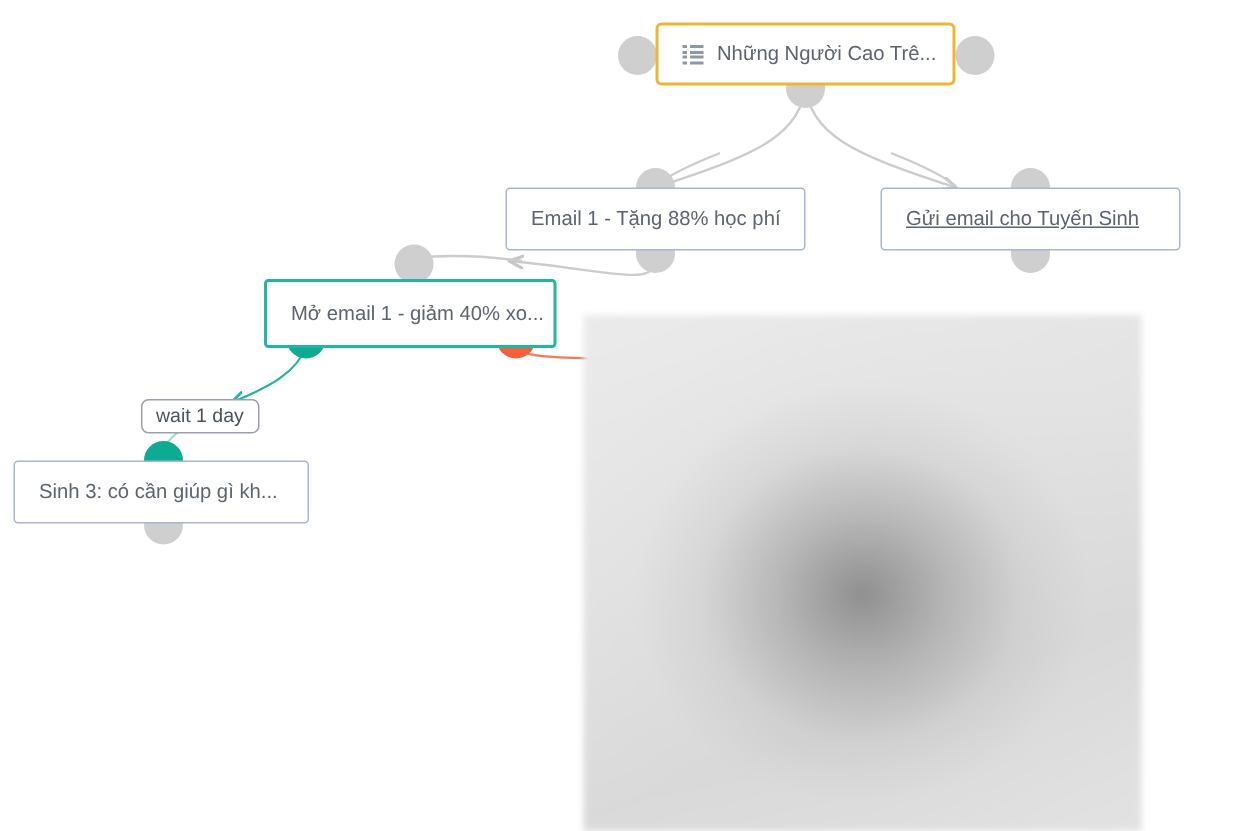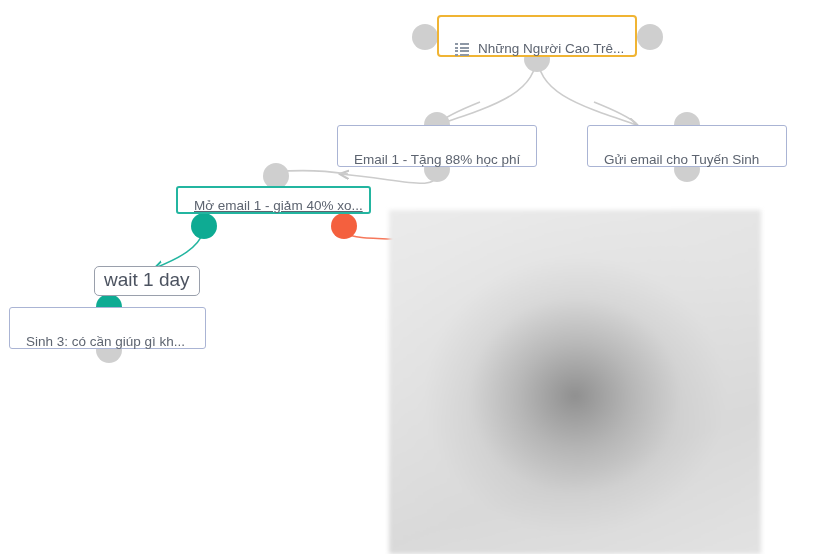--- a/index.html
+++ b/index.html
@@ -30,21 +30,21 @@
   }
 
   
   .node {
     position: absolute;
     box-sizing: border-box;
     background: #ffffff;
     border: 1px solid #aab4d4;
     border-radius: 3px;
     display: flex;
-    align-items: flex-end;
+    align-items: center;
     padding: 0 16px;
     font-size: 13.5px;
     color: #5d6470;
     white-space: nowrap;
     z-index: 5;
   }
   .node.root {
     border: 2px solid #f0b433;
     border-radius: 4px;
     z-index: 6;
@@ -110,21 +110,21 @@
   }
 
   
   .edge-label {
     position: absolute;
     box-sizing: border-box;
     background: #ffffff;
     border: 1px solid #9aa0ac;
     border-radius: 5px;
     padding: 3px 9px 4px 9px;
-    font-size: 19px;
+    font-size: 13px;
     color: #4c5360;
     white-space: nowrap;
     z-index: 7;
     line-height: 1.1;
   }
 
   
   #blur-panel {
     position: absolute;
     left: 389px;
@@ -183,28 +183,28 @@
   </div>
 
   <div class="handle vert grey" style="left:424px; top:112px;"></div>
   <div class="handle vert grey" style="left:424px; top:156px;"></div>
   <div class="node" style="left:337px; top:125px; width:200px; height:42px;">
     <span class="node-label">Email 1 - Tặng 88% học phí</span>
   </div>
 
   <div class="handle vert grey" style="left:674px; top:112px;"></div>
   <div class="handle vert grey" style="left:674px; top:156px;"></div>
-  <div class="node" style="left:587px; top:125px; width:200px; height:42px;">
+  <div class="node" style="left:587px; top:125px; width:200px; height:42px;text-decoration:underline;">
     <span class="node-label">Gửi email cho Tuyến Sinh</span>
   </div>
 
   <div class="handle vert grey" style="left:263px; top:163px;"></div>
   <div class="handle vert green" style="left:191px; top:213px;"></div>
   <div class="handle vert orange" style="left:331px; top:213px;"></div>
-  <div class="node teal" style="left:176px; top:186px; width:195px; height:28px;text-decoration:underline;">
+  <div class="node teal" style="left:176px; top:186px; width:195px; height:46px;">
     <span class="node-label">Mở email 1 - giảm 40% xo...</span>
   </div>
 
   <div class="edge-label" style="left:94px; top:266px;">
     <span>wait 1 day</span>
   </div>
 
   <div class="handle vert green" style="left:96px; top:294px;"></div>
   <div class="handle vert grey" style="left:96px; top:337px;"></div>
   <div class="node" style="left:9px; top:307px; width:197px; height:42px;">

